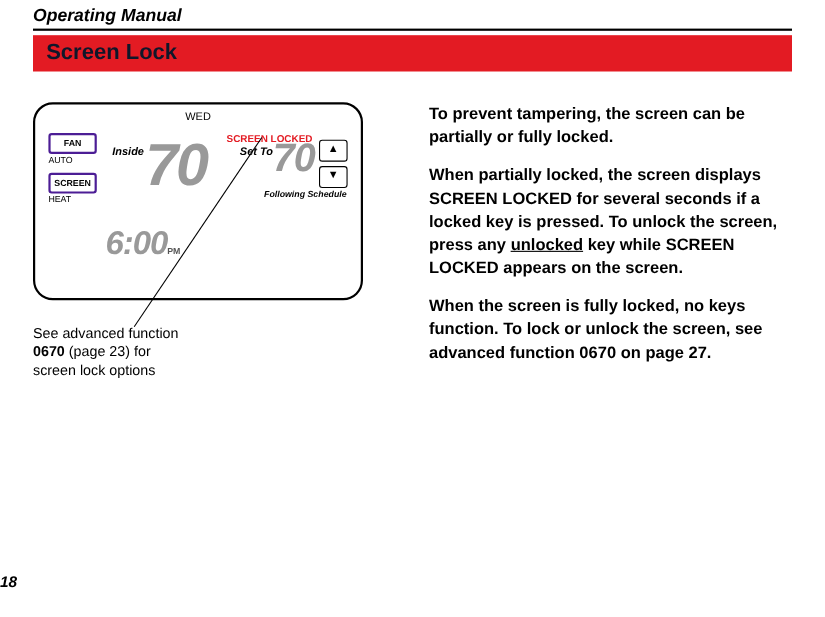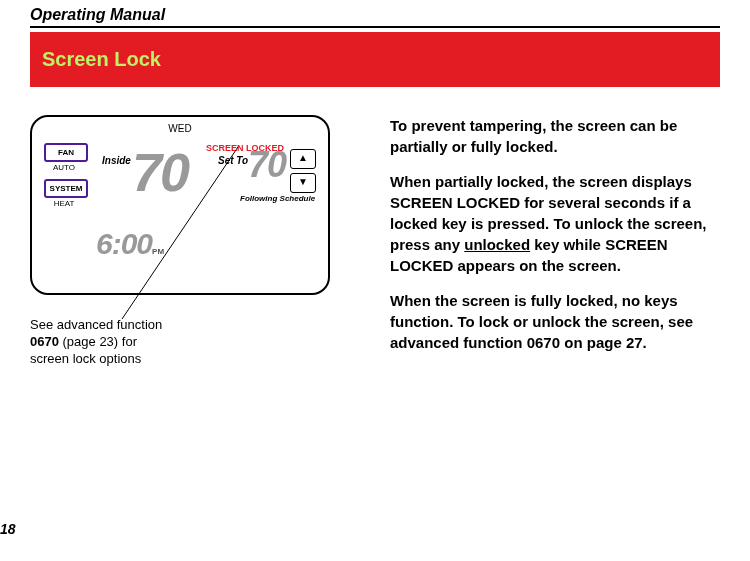--- a/index.html
+++ b/index.html
@@ -19,24 +19,24 @@
     font-weight: bold;
     font-size: 16px;
     padding-top: 6px;
     padding-bottom: 2px;
   }
   .divider {
     border-bottom: 2px solid #000;
   }
   .banner {
     background: #e31b23;
-    color: #bef264;
+    color: #0f172a;
     font-weight: bold;
     font-size: 20px;
-    padding: 16px 12px;
+    padding: 5px 12px;
     margin-top: 4px;
   }
   .content {
     display: flex;
     gap: 28px;
     margin-top: 28px;
   }
   .left { width: 332px; flex-shrink:0; }
   .right { flex: 1; font-size: 15px; line-height: 1.4; }
   .right p { margin: 0 0 14px 0; font-weight: bold; }
@@ -128,21 +128,20 @@
     font-size:8px;
     padding:3px 0;
     border:2px solid #4c1d95;
     border-radius:3px;
     font-weight:bold;
   }
   .side-lbl {
     position:absolute;
     left:12px;
     width:40px;
-    text-align:center;
     font-size:8px;
   }
   .arrow-btn {
     position:absolute;
     right:12px;
     width:24px; height:18px;
     border:1px solid #000;
     border-radius:3px;
     text-align:center;
     font-size:10px;
@@ -188,21 +187,21 @@
   <div class="banner">Screen Lock</div>
 
   <div class="content">
     <div class="left">
       <div class="device">
         <div class="day">WED</div>
         <div class="locked-lbl">SCREEN LOCKED</div>
 
         <div class="side-btn" style="top:26px">FAN</div>
         <div class="side-lbl" style="top:46px">AUTO</div>
-        <div class="side-btn" style="top:62px">SYSTEM</div>
+        <div class="side-btn" style="top:62px">SCREEN</div>
         <div class="side-lbl" style="top:82px">HEAT</div>
 
         <div class="inside-lbl">Inside</div>
         <div class="big-temp">70</div>
 
         <div class="setto-lbl">Set To</div>
         <div class="set-temp">70</div>
 
         <div class="follow">Following
 Schedule</div>

